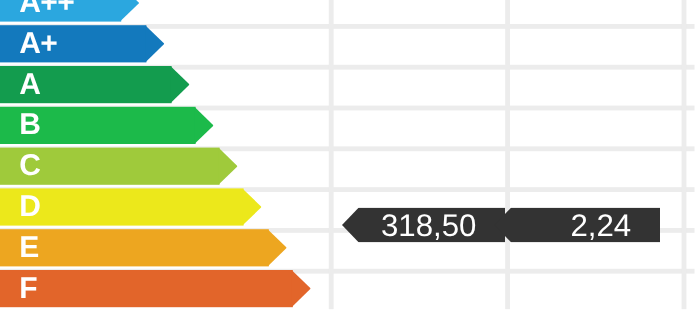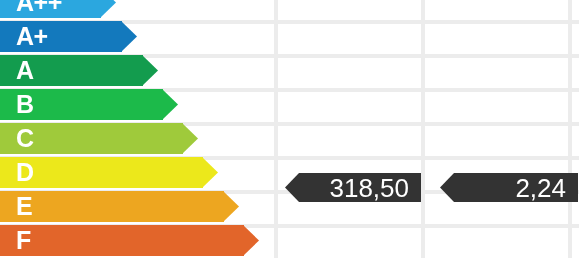--- a/index.html
+++ b/index.html
@@ -97,21 +97,21 @@
     clip-path: polygon(14px 0, 100% 0, 100% 100%, 14px 100%, 0 50%);
     display: flex;
     align-items: center;
     justify-content: flex-end;
   }
   .value-badge .value-text {
     color: #ffffff;
     font-size: 26px;
     line-height: 1;
     font-weight: normal;
-    padding-right: 12px;
+    padding-right: 24px;
     white-space: nowrap;
     font-family: "Liberation Sans", sans-serif;
   }
 </style>
 </head>
 <body>
 
 <div id="energy-label">
 
   <div class="grid-layer">
@@ -183,18 +183,18 @@
           <div class="band-arrow" style="background: rgb(226, 101, 42);"></div>
           <span class="band-letter">F</span>
         </div>
       </div>
     </div>
 
   <div class="badges-layer">
       <div class="value-badge" style="left: 285px; top: 173px; width: 136px;">
         <span class="value-text">318,50</span>
       </div>
-      <div class="value-badge" style="left: 440px; top: 173px; width: 138px;">
+      <div class="value-badge" style="left: 412px; top: 173px; width: 138px;">
         <span class="value-text">2,24</span>
       </div>
     </div>
 
 </div>
 
 </body></html>

